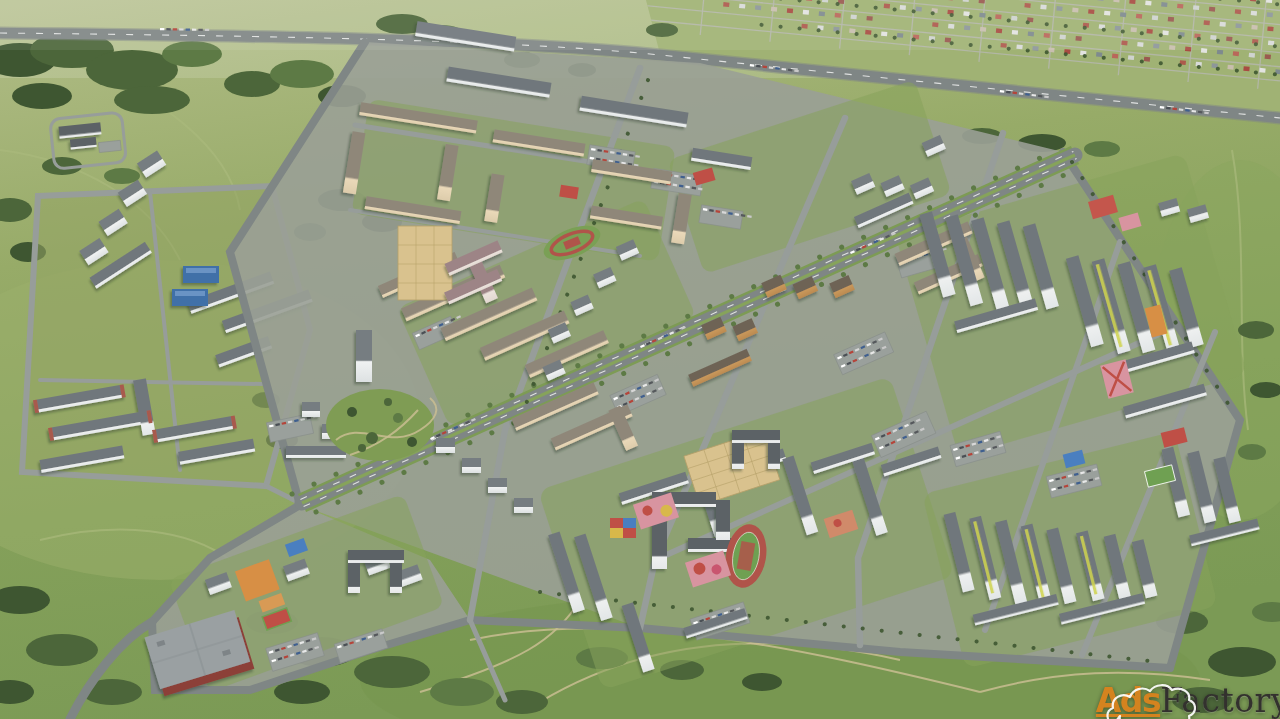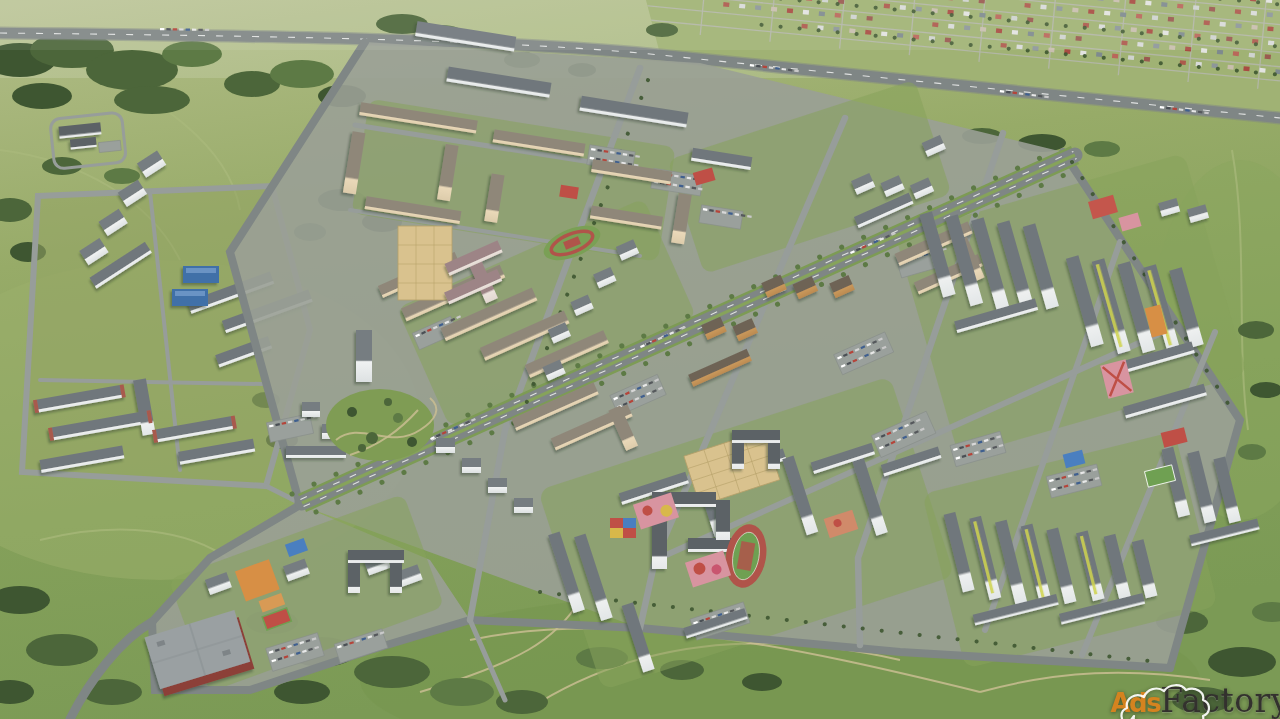--- a/index.html
+++ b/index.html
@@ -25,21 +25,21 @@
   .sand{fill:var(--sand);stroke:#b5a069;stroke-width:.8}
   .sandln{stroke:#b5a069;stroke-width:.7;opacity:.8}
   .vstreet{stroke:#b4b7aa;stroke-width:1.3;opacity:.9}
   .redtrim{fill:var(--redTrim);}
   .ystripe{fill:#cfd34e;opacity:.85}
 
   
   .wm{position:absolute;right:-10px;bottom:2px;white-space:nowrap;line-height:1;
       filter:drop-shadow(0 1px 2px rgba(0,0,0,.45));}
   .wm-prefix{font-family:"DejaVu Sans","Liberation Sans",sans-serif;font-weight:800;
-      font-size:26px;color:var(--wmOrange);letter-spacing:-1.5px;}
+      font-size:33px;color:var(--wmOrange);letter-spacing:-1.5px;text-decoration:underline;}
   .wm-suffix{font-family:"DejaVu Serif","Liberation Serif",serif;font-weight:500;
       font-size:33px;color:var(--wmDark);letter-spacing:.5px;
       border-bottom:2px solid rgba(40,38,33,.95);padding-bottom:0px;
       text-shadow:0 1px 1px rgba(255,255,255,.22);}
   .wm-tree{position:absolute;right:2px;bottom:26px;}
 </style>
 </head>
 <body>
 
 <div class="stage">

